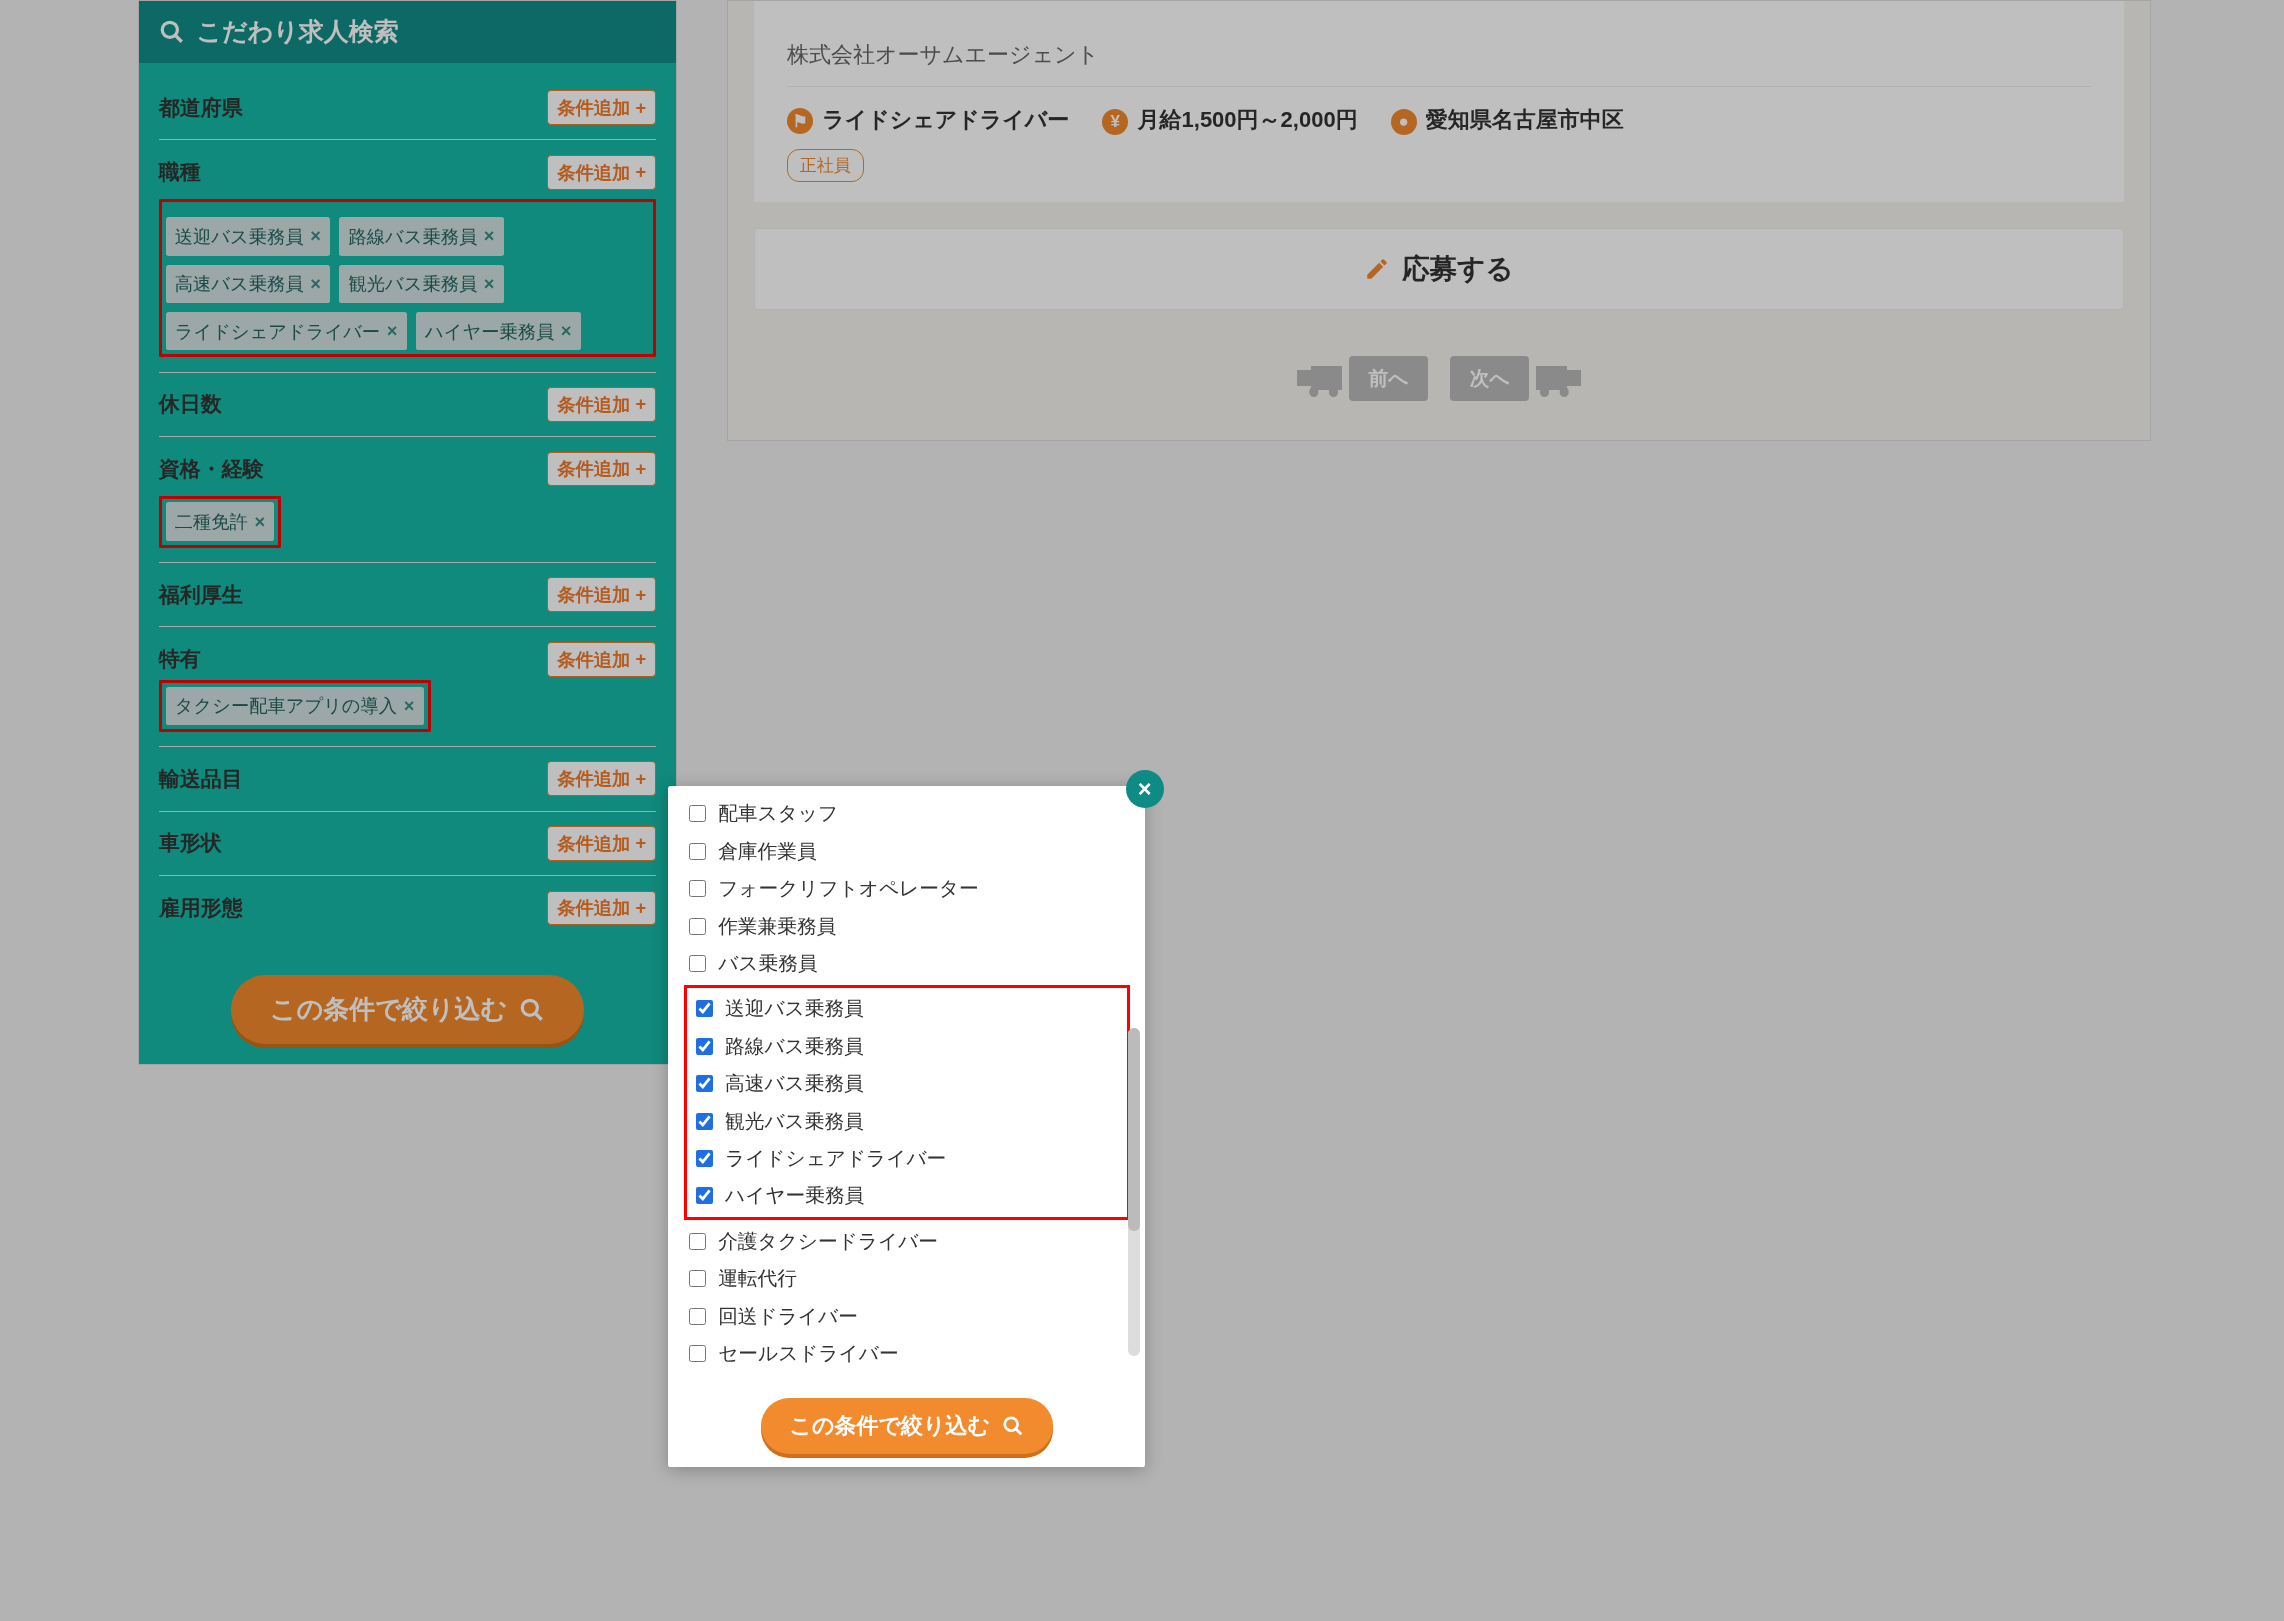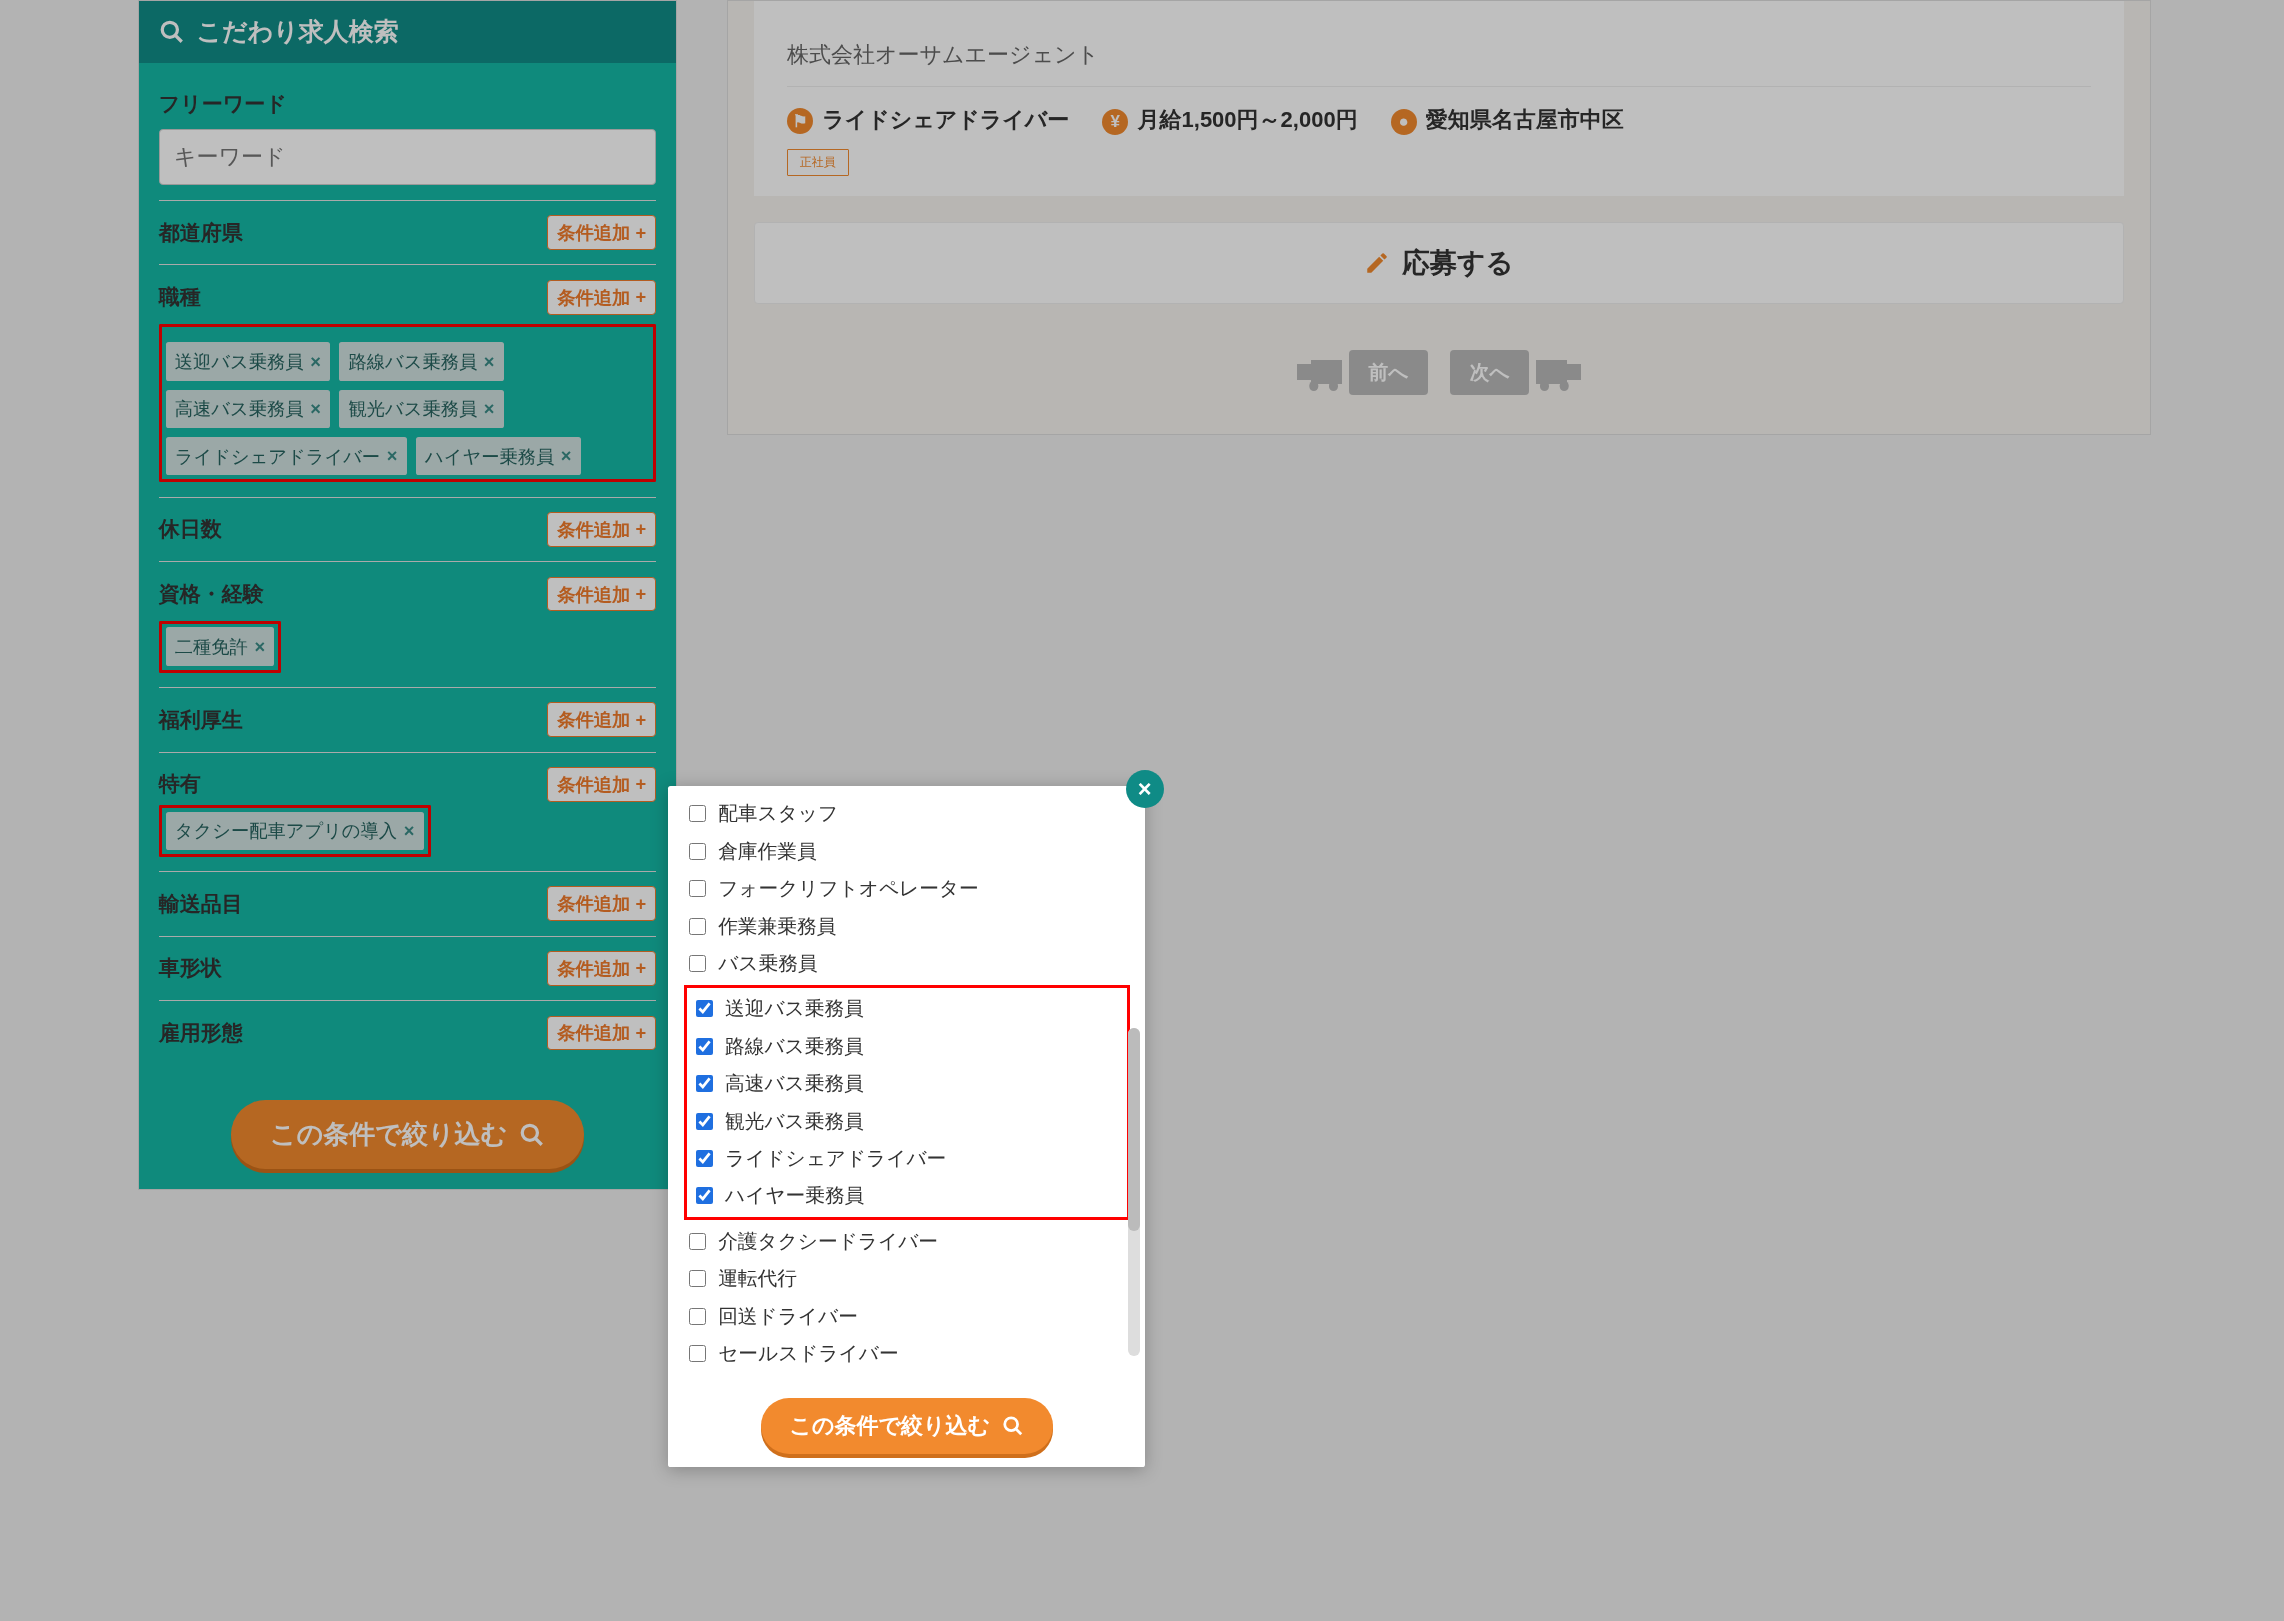--- a/index.html
+++ b/index.html
@@ -22,21 +22,21 @@
 .big-btn{background:#f28a2e;color:#fff;border:none;border-radius:655px;font-size:26px;font-weight:700;padding:17px 39px;display:inline-flex;align-items:center;gap:11.8px;margin:19.7px auto 0;box-shadow:0 3.9px 0 #cf6f1b}
 .big-btn-wrap{text-align:center;padding-top:15.7px}
 
 
 .card{position:absolute;left:727px;top:0;width:1422px;background:#f6f3ef;border:0.7px solid #ddd}
 .card-in{background:#fff;margin:0 26px 26px;padding:26px 33px 19.7px}
 .card-company{color:#666;font-size:22px;margin:13px 0 15.7px}
 .card-desc{color:#666;font-size:19.7px;margin:0 0 19.7px}
 .meta{border-top:0.7px solid #eee;padding-top:18.3px;display:flex;align-items:center;gap:33px;font-size:22px;font-weight:700;color:#333}
 .meta .ic{display:inline-flex;align-items:center;justify-content:center;width:26px;height:26px;border-radius:50%;background:#f28a2e;color:#fff;font-size:17px;margin-right:9.2px}
-.badge{display:inline-block;border:0.7px solid #f28a2e;color:#f28a2e;font-size:12px;padding:3.9px 11.8px;border-radius:1px;margin-top:14.4px}
+.badge{display:inline-block;border:0.7px solid #f28a2e;color:#f28a2e;font-size:17px;padding:3.9px 11.8px;border-radius:12px;margin-top:14.4px}
 .apply{margin:19.7px 26px 26px;background:#fff;border:0.7px solid #eee;border-radius:3.9px;text-align:center;font-size:27.5px;font-weight:700;color:#333;padding:22px;display:flex;align-items:center;justify-content:center;gap:11.8px}
 .pager{display:flex;justify-content:center;gap:22px;padding:19.7px 0 39px}
 .pbtn{background:#b9b9b9;border-radius:3.9px;color:#fff;font-size:19.7px;font-weight:700;padding:9.2px 19.7px;display:inline-flex;align-items:center;gap:7.9px}
 .tru{width:31px;height:23.6px;background:#b9b9b9;position:relative}
 .tru:before{content:"";position:absolute;right:-14.4px;top:3.9px;width:14.4px;height:15.7px;background:#b9b9b9}
 .tru:after{content:"";position:absolute;bottom:-6.6px;left:3.9px;width:9.2px;height:9.2px;border-radius:50%;background:#b9b9b9;box-shadow:19.7px 0 0 #b9b9b9}
 
 
 .popup{position:absolute;left:668px;top:786px;width:446px;background:#fff;border-radius:2.6px;box-shadow:0 2.6px 17px rgba(0,0,0,.25);z-index:100;padding:9.2px 15.7px 13px}
 .pclose{position:absolute;right:-18.3px;top:-15.7px;width:38px;height:38px;border-radius:50%;background:#0f8b86;color:#fff;font-weight:700;font-size:23.6px;display:flex;align-items:center;justify-content:center}
@@ -87,24 +87,20 @@
 
   <div class="sidebar">
     <div class="sb-head">
       <svg width="26" height="26" viewBox="0 0 24 24" fill="none" stroke="#fff" stroke-width="3">
           <circle cx="10" cy="10" r="7"></circle>
           <line x1="21" y1="21" x2="15" y2="15"></line>
         </svg>
       <span>こだわり求人検索</span>
     </div>
     <div class="sb-body">
-      <div class="sb-sec">
-        <div class="sb-label">フリーワード</div>
-        <input class="kw-input" placeholder="キーワード" style="">
-      </div>
 
       <div class="sb-sec">
         <div class="sb-row">
           <div class="sb-label">都道府県</div>
           <button class="add-btn">
               <span>条件追加</span>
               <span>+</span>
             </button>
         </div>
       </div>

